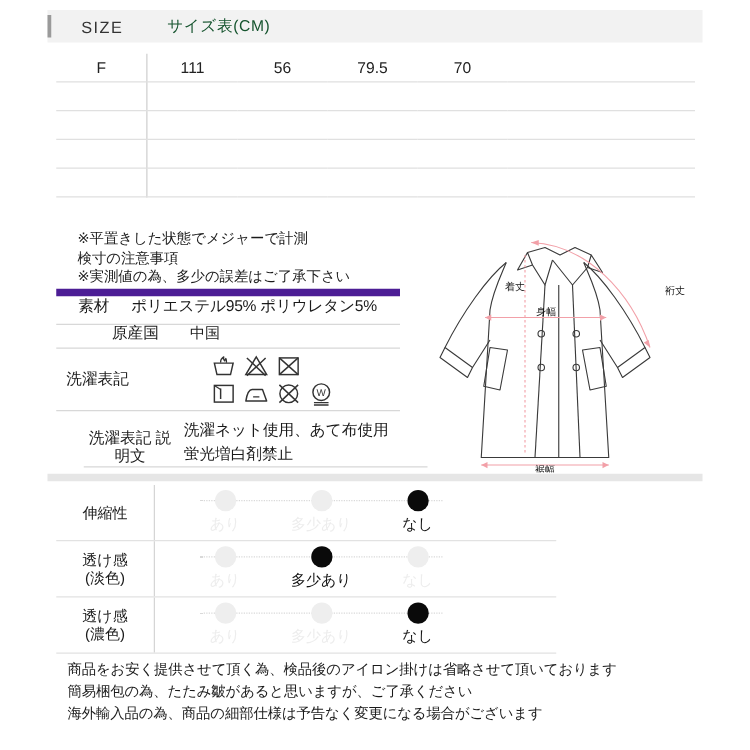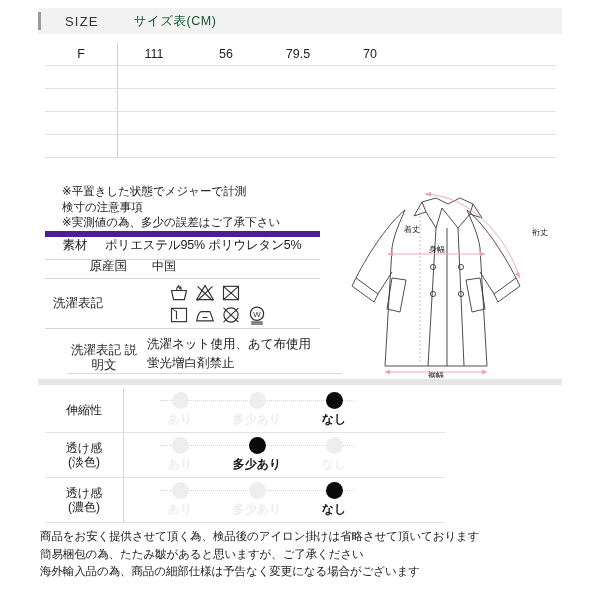--- a/index.html
+++ b/index.html
@@ -194,28 +194,27 @@
     background: #eeeeee;
     margin: 3px auto 2px auto;
     position: relative;
     z-index: 2;
   }
   .scale .pt.on .dot { background: #0a0a0a; }
   .scale .cap {
     font-size: 12px;
     color: #ededed;
     white-space: nowrap;
-    font-weight: bold;
   }
   .scale .pt.on .cap { color: #141414; }
 
   
   .footer {
     position: absolute;
-    left: 40px;
+    left: 54px;
     top: 528px;
     font-size: 11.5px;
     line-height: 17.5px;
     color: #1a1a1a;
     letter-spacing: -0.1px;
   }
 </style>
 </head>
 <body>
 

